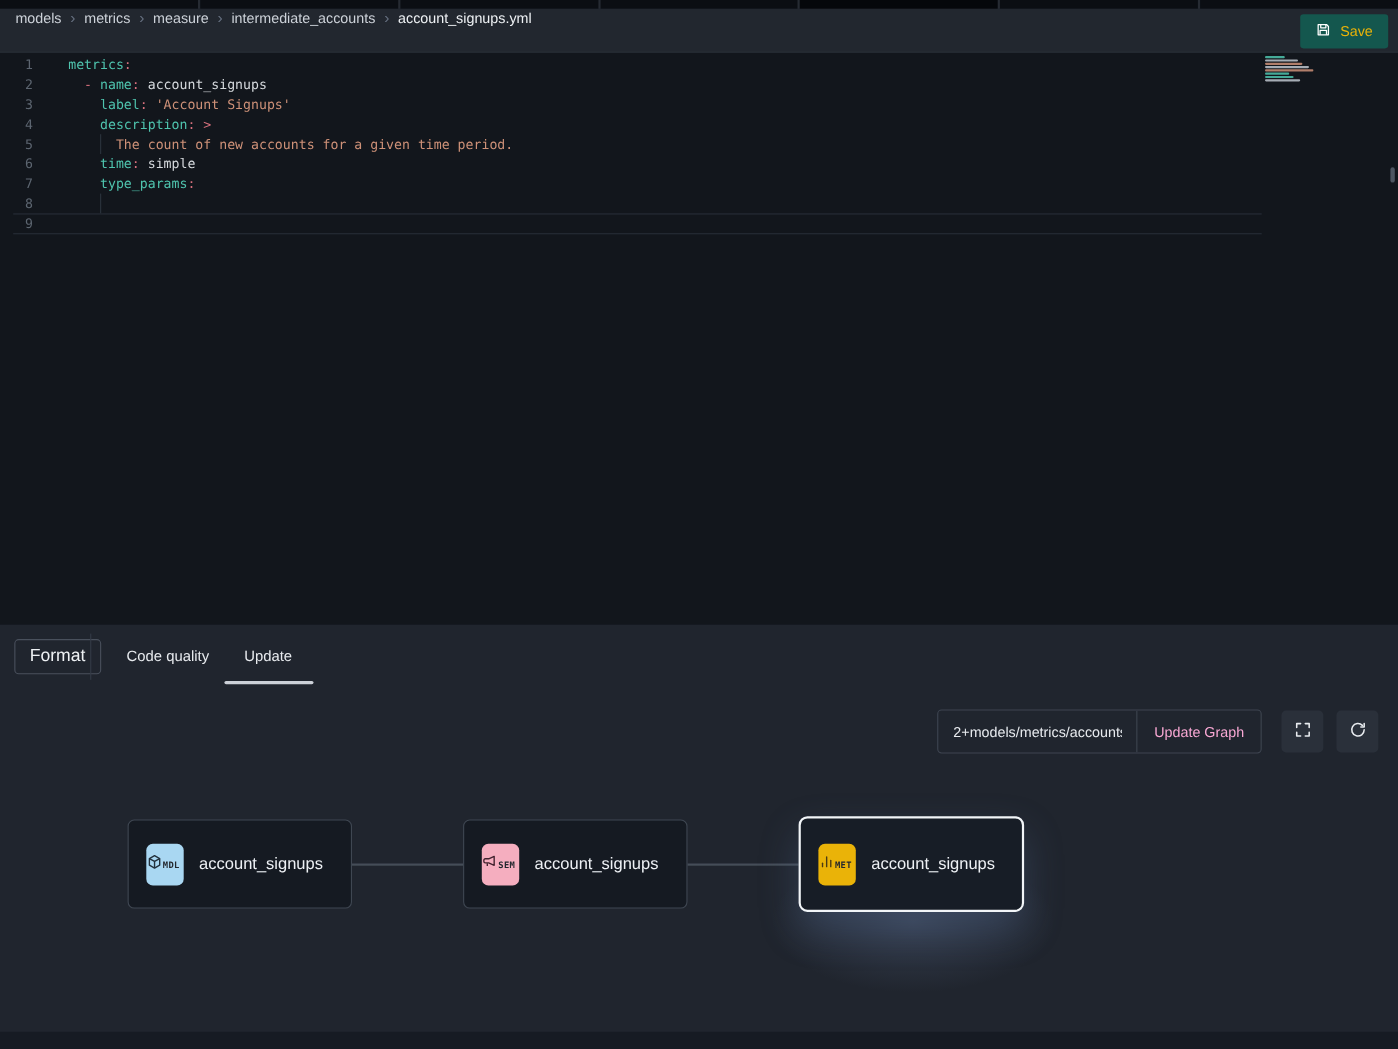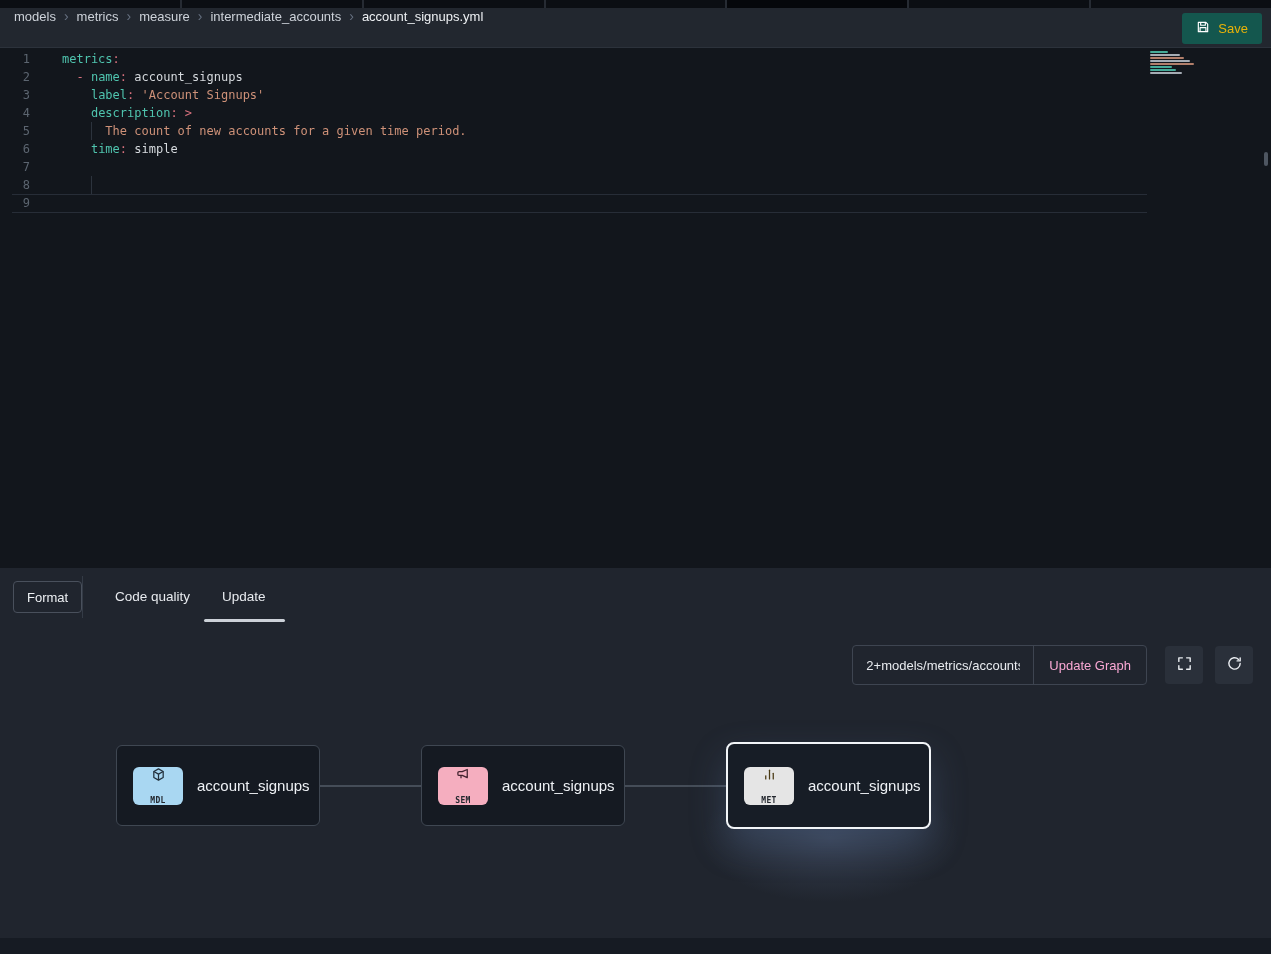--- a/index.html
+++ b/index.html
@@ -38,21 +38,21 @@
   .tk-plain{ color:#d6dade; }
   .indent-guide { position:absolute; left:91px; width:1px; height:18px; background:#2c333d; }
   .hline { position:absolute; left:12px; width:1135px; height:1px; background:#272d37; }
   .minimap { position:absolute; left:1150px; top:3px; width:60px; display:flex; flex-direction:column; gap:1px; }
   .mm { height:2px; border-radius:1px; opacity:.85; }
   .scroll-thumb { position:absolute; left:1264px; top:104px; width:4px; height:14px; background:#4e5661; border-radius:2px; }
 
   
   .panel { position:absolute; top:568px; left:0; width:1271px; height:386px; background:#20252e; }
   .format-btn { position:absolute; left:13px; top:13px; height:32px; padding:0 13px; background:transparent;
-                border:1px solid #49505c; border-radius:4px; color:#eef1f4; font-size:13px;
+                border:1px solid #49505c; border-radius:4px; color:#eef1f4; font-size:16px;
                 font-family:inherit; cursor:pointer; }
   .panel-divider { position:absolute; left:82px; top:8px; width:1px; height:42px; background:#343b46; }
   .tab { position:absolute; top:21px; font-size:13.5px; color:#e8ebef; cursor:pointer; }
   .tab-codequality { left:115px; }
   .tab-lineage { left:222px; }
   .tab-underline { position:absolute; left:204px; top:51px; width:81px; height:3px; background:#ccd1d8; border-radius:2px; }
 
   .lineage-controls { position:absolute; top:77px; right:18px; display:flex; align-items:center; }
   .selector-group { display:flex; align-items:stretch; height:40px; border:1px solid #3e4551; border-radius:4px; overflow:hidden; }
   .selector-input { width:180px; background:transparent; border:none; outline:none; color:#e8ebef;
@@ -68,23 +68,23 @@
   .edge-1 { left:320px; width:101px; }
   .edge-2 { left:625px; width:101px; }
   .glow { position:absolute; left:690px; top:200px; width:280px; height:140px;
           background:radial-gradient(ellipse at center, rgba(110,130,170,.28), rgba(110,130,170,0) 65%); }
   .node { position:absolute; top:177px; width:204px; height:81px; background:#151a22;
           border:1px solid #3f4752; border-radius:6px; display:flex; align-items:center;
           padding-left:16px; cursor:pointer; }
   .node-1 { left:116px; } .node-2 { left:421px; } .node-3 { left:726px; }
   .node.selected { top:174px; height:87px; width:205px; border:2px solid #f2f5f8; border-radius:8px;
                    background:#171d26; box-shadow:0 16px 36px rgba(90,115,160,.30); }
-  .badge { width:50px; height:38px; border-radius:6px; display:flex; flex-direction:column;
-           align-items:center; justify-content:space-between; flex:none; }
-  .badge-mdl { background:#a9d7f2; } .badge-sem { background:#f5aebf; } .badge-met { background:#e5e5e5; }
+  .badge { width:34px; height:38px; border-radius:6px; display:flex; 
+           align-items:center; justify-content:flex-start; flex:none; }
+  .badge-mdl { background:#a9d7f2; } .badge-sem { background:#f5aebf; } .badge-met { background:#eab308; }
   .badge-text { font:bold 8px "DejaVu Sans Mono", monospace; color:#23272e; letter-spacing:.3px; margin-top:1px; }
   .node-label { margin-left:14px; font-size:15px; color:#eef1f5; }
 
   .footer { position:absolute; top:370px; left:0; width:100%; height:16px; background:#161b23; }
 </style>
 </head>
 <body>
 
 <div class="app">
 
@@ -134,20 +134,21 @@
       <div class="ln">8</div>
       <div class="ln">9</div>
     </div>
     <div class="code">
       <div class="code-line"><span class="tk-key">metrics</span><span class="tk-punc">:</span></div>
       <div class="code-line"><span class="tk-plain">  </span><span class="tk-punc">- </span><span class="tk-key">name</span><span class="tk-punc">:</span><span class="tk-val"> account_signups</span></div>
       <div class="code-line"><span class="tk-plain">    </span><span class="tk-key">label</span><span class="tk-punc">:</span><span class="tk-str"> 'Account Signups'</span></div>
       <div class="code-line"><span class="tk-plain">    </span><span class="tk-key">description</span><span class="tk-punc">:</span><span class="tk-punc"> &gt;</span></div>
       <div class="code-line"><span class="tk-plain">      </span><span class="tk-str">The count of new accounts for a given time period.</span></div>
       <div class="code-line"><span class="tk-plain">    </span><span class="tk-key">time</span><span class="tk-punc">:</span><span class="tk-val"> simple</span></div>
+      <div class="code-line"><span class="tk-plain">    </span><span class="tk-key">type_params</span><span class="tk-punc">:</span></div>
       <div class="code-line"></div>
     </div>
     <div class="indent-guide" style="top:74px"></div>
     <div class="indent-guide" style="top:128px"></div>
     <div class="hline" style="top:146px"></div>
     <div class="hline" style="top:164px"></div>
     <div class="minimap">
       <div class="mm" style="width:18px;background:#4fc4ae"></div>
       <div class="mm" style="width:30px;background:#bfc7cf"></div>
       <div class="mm" style="width:34px;background:#ce9178"></div>

